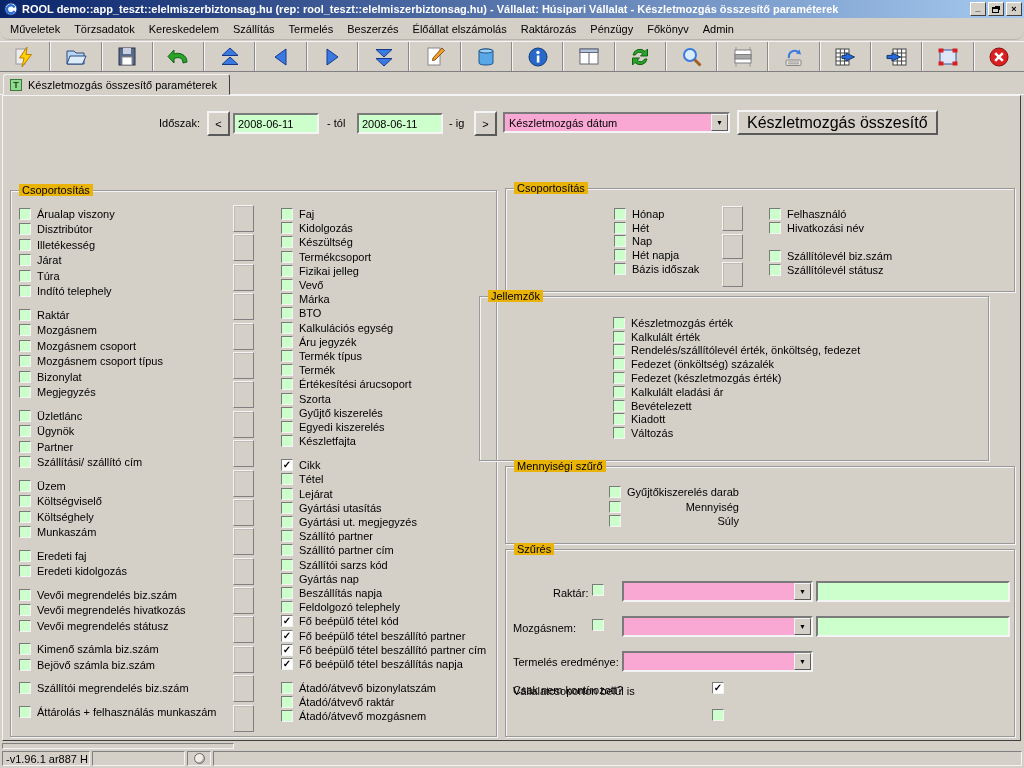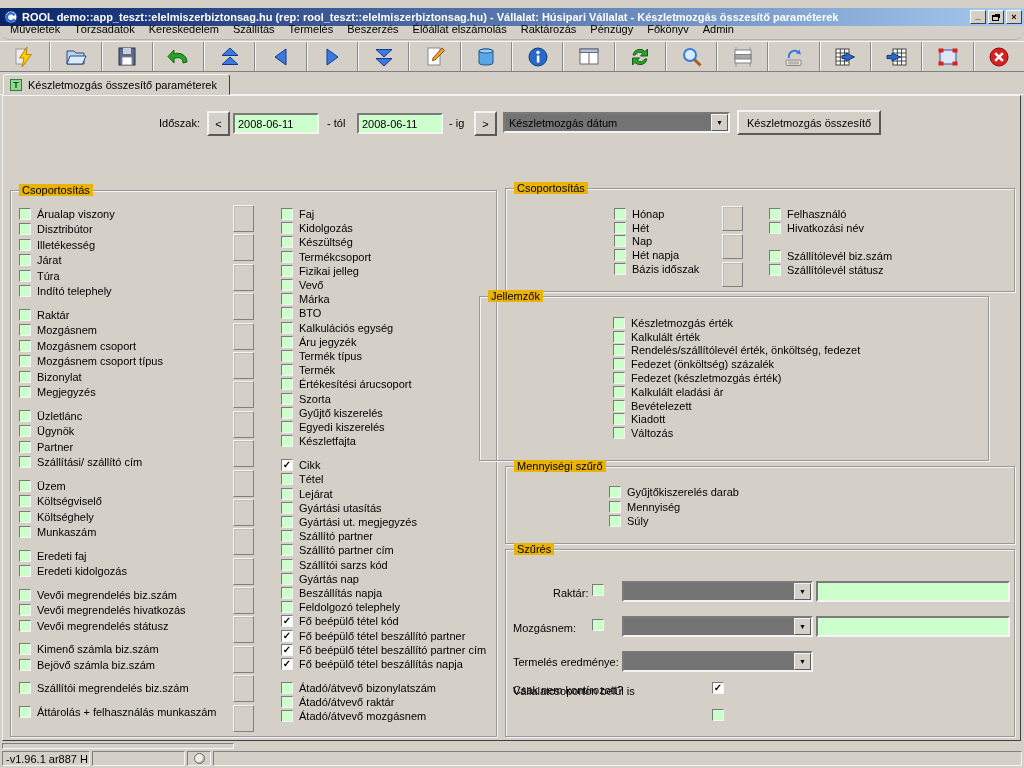--- a/index.html
+++ b/index.html
@@ -1,21 +1,21 @@
 <!DOCTYPE html>
 <html><head>
 <meta charset="utf-8">
 <style>
   * { margin:0; padding:0; box-sizing:border-box; }
   html,body { width:1024px; height:768px; overflow:hidden; }
   body { font-family:"Liberation Sans", sans-serif; font-size:11px; color:#000;
          background:#d4d0c8; position:relative; }
 
   
-  #titlebar { position:absolute; left:0; top:8px; width:1024px; height:18px;
+  #titlebar { position:absolute; left:0; top:0; width:1024px; height:18px;
     background:linear-gradient(to right,#0a246a,#a6caf0);
     display:flex; align-items:center; padding:0 2px; }
   #app-icon { width:14px; height:14px; margin:0 4px 0 2px; flex:0 0 14px; }
   #window-title { color:#fff; font-weight:bold; white-space:nowrap; overflow:hidden; flex:1 1 auto; }
   .winbtn { width:16px; height:14px; margin-left:2px; font-size:9px; font-weight:bold;
     display:flex; align-items:center; justify-content:center; line-height:1;
     background:#d4d0c8; border:1px solid; border-color:#fff #404040 #404040 #fff; }
   #restore-glyph { width:7px; height:6px; border:1px solid #000; border-top-width:2px;
     box-shadow:2px -2px 0 -1px #000; margin-top:2px; margin-right:1px; }
   #minimize-glyph { align-self:flex-end; padding-bottom:2px; }
@@ -49,23 +49,23 @@
 
   .fieldlabel { position:absolute; white-space:nowrap; }
   input.datefield { position:absolute; height:21px; background:#ccffcc;
     border:2px solid; border-color:#7a7a7a #f4f4f4 #f4f4f4 #7a7a7a;
     font-family:"Liberation Sans",sans-serif; font-size:11px; padding:0 3px; }
   .navbtn { position:absolute; width:23px; height:25px; background:#d4d0c8;
     border:2px solid; border-color:#f4f4f4 #5a5a5a #5a5a5a #f4f4f4;
     display:flex; align-items:center; justify-content:center; font-size:11px; }
   .pushbtn { position:absolute; background:#d4d0c8;
     border:2px solid; border-color:#f4f4f4 #5a5a5a #5a5a5a #f4f4f4;
-    display:flex; align-items:center; justify-content:center; font-size:11px; padding:0 8px; }
-
-  .dropdown { position:absolute; height:21px; background:#737373;
+    display:flex; align-items:center; justify-content:center; font-size:16px; padding:0 8px; }
+
+  .dropdown { position:absolute; height:21px; background:#f9a8d4;
     border:2px solid; border-color:#7a7a7a #f4f4f4 #f4f4f4 #7a7a7a;
     display:flex; align-items:center; }
   .dd-value { flex:1 1 auto; padding:0 4px; white-space:nowrap; overflow:hidden; }
   .dd-arrow { flex:0 0 17px; height:100%; background:#d4d0c8;
     border:1px solid; border-color:#f4f4f4 #5a5a5a #5a5a5a #f4f4f4;
     display:flex; align-items:center; justify-content:center; font-size:7px; color:#000; }
 
   
   .groupbox { position:absolute; border:1px solid #999; box-shadow:inset 1px 1px 0 #f4f4f4, 1px 1px 0 #f4f4f4; }
   .gb-label { position:absolute; top:-7px; left:8px; background:#eab308; padding:0 3px; }
@@ -75,21 +75,21 @@
   .cbrow { display:flex; align-items:center; }
   .cb { width:12px; height:12px; flex:0 0 12px; margin-right:6px; background:#ccffcc;
     border:1px solid; border-color:#7a7a7a #f4f4f4 #f4f4f4 #7a7a7a;
     display:flex; align-items:center; justify-content:center;
     font-size:10px; font-weight:bold; line-height:1; }
   .cb.checked { background:#fff; }
   .cblabel { white-space:nowrap; }
   .rows155 .cbrow { height:15.5px; } .rows155 .gap { height:8px; }
   .rows142 .cbrow { height:14.2px; } .rows142 .gap { height:10px; }
   .rows138 .cbrow { height:13.8px; } .rows138 .gap { height:14.5px; }
-  .rows145 .cbrow { height:14.5px; }
+  .rows145 .cbrow { height:14.5px;justify-content:space-between; }
 
   
   .boxcol { position:absolute; }
   .obox { width:21px; background:#d4d0c8; border:1px solid; border-color:#f4f4f4 #808080 #808080 #f4f4f4;
     box-shadow:inset 1px 1px 0 #c0bcb4; }
   .boxcol.tall .obox { height:27px; margin-bottom:2.4px; }
   .boxcol.short .obox { height:25px; margin-bottom:3px; }
 
   input.filterfield { position:absolute; height:21px; background:#ccffcc;
     border:2px solid; border-color:#7a7a7a #f4f4f4 #f4f4f4 #7a7a7a;

